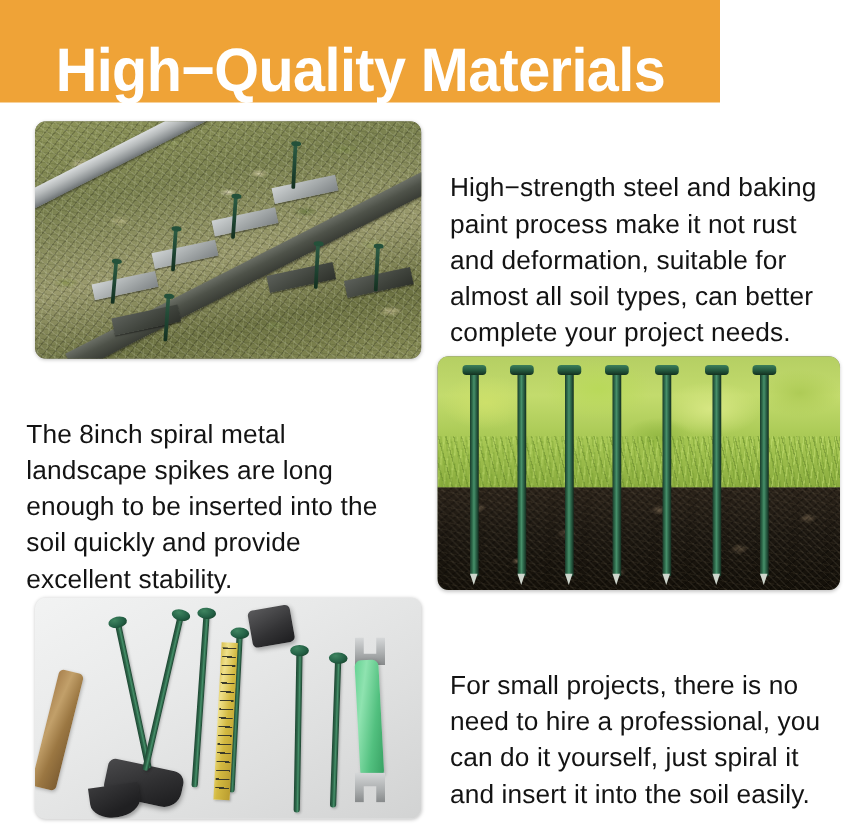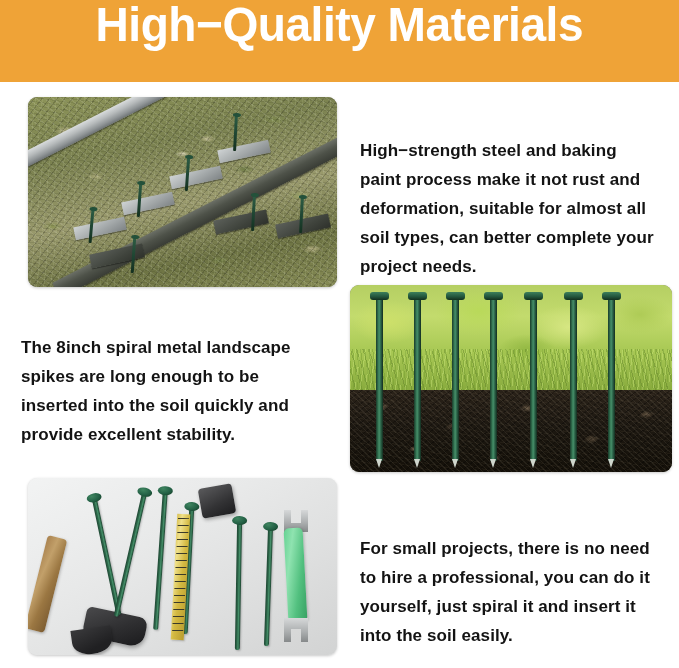--- a/index.html
+++ b/index.html
@@ -12,24 +12,24 @@
   #page {
     position:relative;
     width:679px; height:668px;
     background:#ffffff;
   }
 
   
   .banner {
     position:absolute;
     left:0; top:0;
-    width:679px; height:82px;
+    width:576px; height:82px;
     background:#efa337;
     display:flex;
-    align-items:flex-start;
+    align-items:flex-end;
     justify-content:center;
   }
   .banner-title {
     color:#ffffff;
     font-family:"Liberation Sans Narrow","Liberation Sans",sans-serif;
     font-size:49px;
     font-weight:bold;
     letter-spacing:-0.5px;
     line-height:1;
     white-space:nowrap;
@@ -45,22 +45,22 @@
     box-shadow:0 1px 3px rgba(0,0,0,0.22);
     background:#7d7f6a;
   }
   .photo .layer { position:absolute; left:0; top:0; width:100%; height:100%; }
 
   
   .textblock {
     position:absolute;
     color:#131313;
     font-family:"Liberation Sans", sans-serif;
-    font-size:17px;
-    font-weight:bold;
+    font-size:21px;
+    font-weight:normal;
     line-height:29px;
     letter-spacing:0.1px;
   }
 
   
   #photo-edging { left:28px; top:97px; width:309px; height:190px; }
   .soil-ground {
     background:
       radial-gradient(ellipse 14px 7px at 12% 18%, #b9b48a 0%, rgba(185,180,138,0) 70%),
       radial-gradient(ellipse 16px 6px at 34% 9%,  #8f9a5c 0%, rgba(143,154,92,0) 70%),

